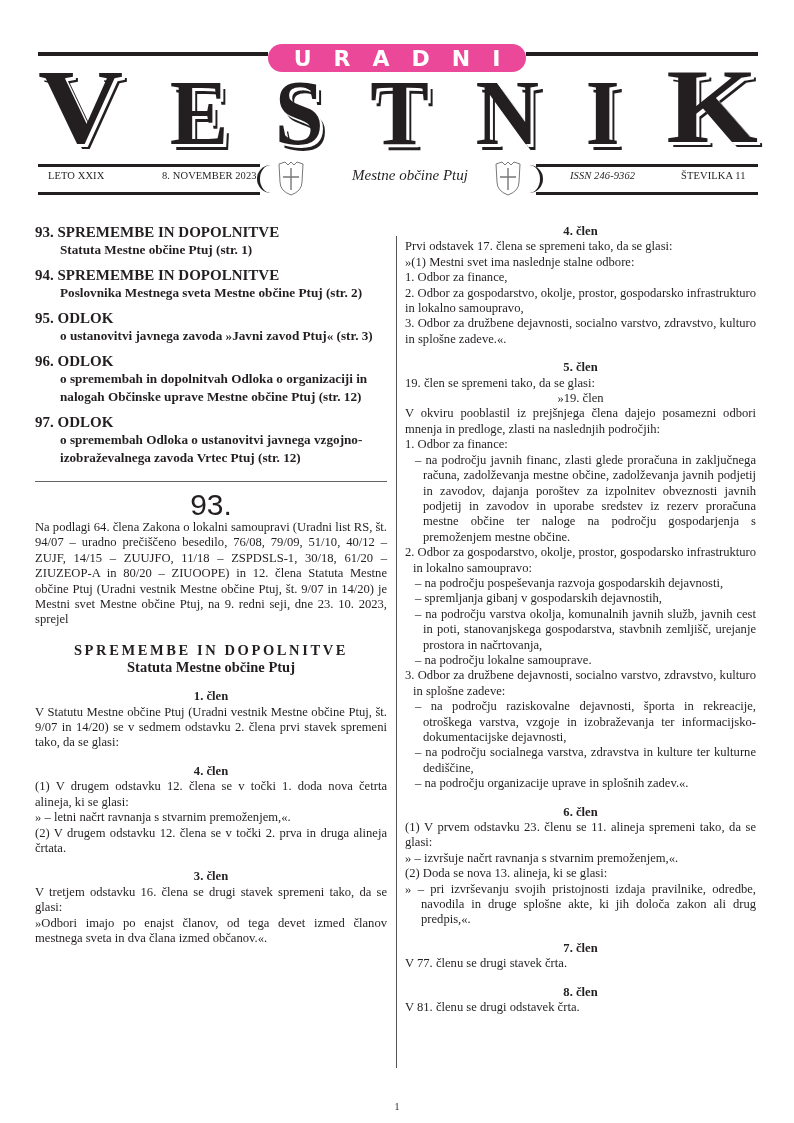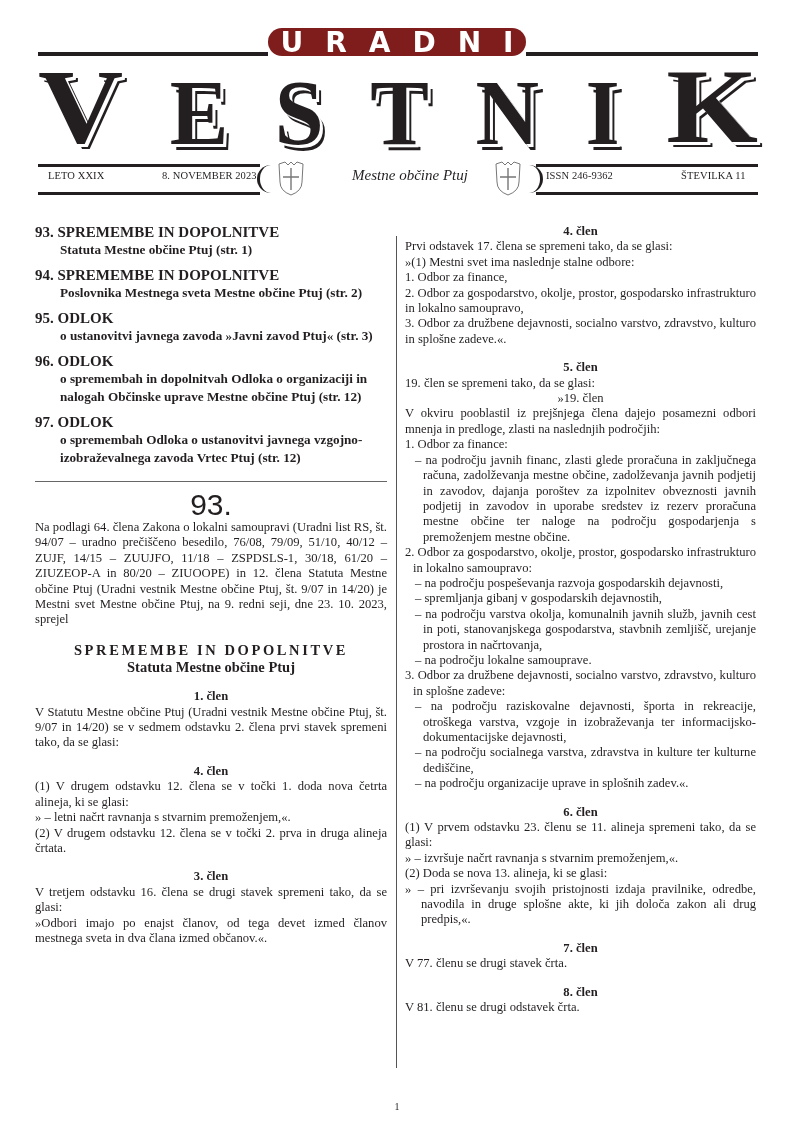--- a/index.html
+++ b/index.html
@@ -4,24 +4,24 @@
 <style>
   html, body { margin: 0; padding: 0; background: #fff; }
   body { width: 794px; height: 1123px; position: relative; overflow: hidden; color: #231f20;
          font-family: "Liberation Serif", "DejaVu Serif", serif; }
 
   
   .mast { position: absolute; left: 38px; top: 0; width: 720px; height: 210px; }
   .top-rule { position: absolute; top: 52px; height: 4px; background: #231f20; }
   .top-rule.l { left: 0; width: 230px; }
   .top-rule.r { left: 488px; width: 232px; }
-  .uradni-pill { position: absolute; left: 230px; top: 28px; width: 258px; height: 28px;
-                 background: #7f1d1d; border-radius: 14px; color: #fff; display: flex;
+  .uradni-pill { position: absolute; left: 230px; top: 44px; width: 258px; height: 28px;
+                 background: #ec4899; border-radius: 14px; color: #fff; display: flex;
                  align-items: center; justify-content: center; letter-spacing: 22px;
-                 font-family: "DejaVu Sans", sans-serif; font-size: 28px; font-weight: bold;
+                 font-family: "DejaVu Sans", sans-serif; font-size: 22px; font-weight: bold;
                  padding-left: 22px; box-sizing: border-box; }
   .vestnik { position: absolute; left: 0; top: 60px; width: 720px; height: 100px; display: flex;
              justify-content: space-between; align-items: flex-end;
              font-family: "Liberation Serif", "DejaVu Serif", serif; font-weight: bold;
              color: #231f20; }
   .vestnik span { display: inline-block; line-height: 1; text-shadow: 3px 3px 0 #fff, 5px 5px 0 #231f20; }
   .vestnik .big { font-size: 118px; transform: scaleY(0.9); transform-origin: bottom; }
   .vestnik .mid { font-size: 88px; transform: scaleY(1.05); transform-origin: bottom; }
 
   .bar-rule { position: absolute; height: 3px; background: #231f20; }
@@ -80,21 +80,21 @@
 
   <div class="bar-rule" style="left:0; top:164px; width:222px;"></div>
   <div class="bar-rule" style="left:0; top:192px; width:222px;"></div>
   <div class="bar-rule" style="left:498px; top:164px; width:222px;"></div>
   <div class="bar-rule" style="left:498px; top:192px; width:222px;"></div>
   <div class="bracket-l"></div>
   <div class="bracket-r"></div>
 
   <div class="info-row" style="left:10px;">LETO XXIX</div>
   <div class="info-row" style="left:124px;">8. NOVEMBER 2023</div>
-  <div class="info-row" style="left:508px;">ISSN 246-9362</div>
+  <div class="info-row" style="left:532px;font-style:italic;">ISSN 246-9362</div>
   <div class="info-row" style="left:643px;">ŠTEVILKA 11</div>
 
   <svg class="crest" style="left:238px;" viewBox="0 0 30 36">
     <path d="M3 4 L9 2 L12 5 L15 2 L18 5 L21 2 L27 4 L26 22 Q26 31 15 35 Q4 31 4 22 Z" fill="none" stroke="#777" stroke-width="1"></path>
     <path d="M15 8 V30 M7 17 H23" stroke="#777" stroke-width="1.4"></path>
   </svg>
   <div class="mestne">Mestne občine Ptuj</div>
   <svg class="crest" style="left:455px;" viewBox="0 0 30 36">
     <path d="M3 4 L9 2 L12 5 L15 2 L18 5 L21 2 L27 4 L26 22 Q26 31 15 35 Q4 31 4 22 Z" fill="none" stroke="#777" stroke-width="1"></path>
     <path d="M15 8 V30 M7 17 H23" stroke="#777" stroke-width="1.4"></path>

